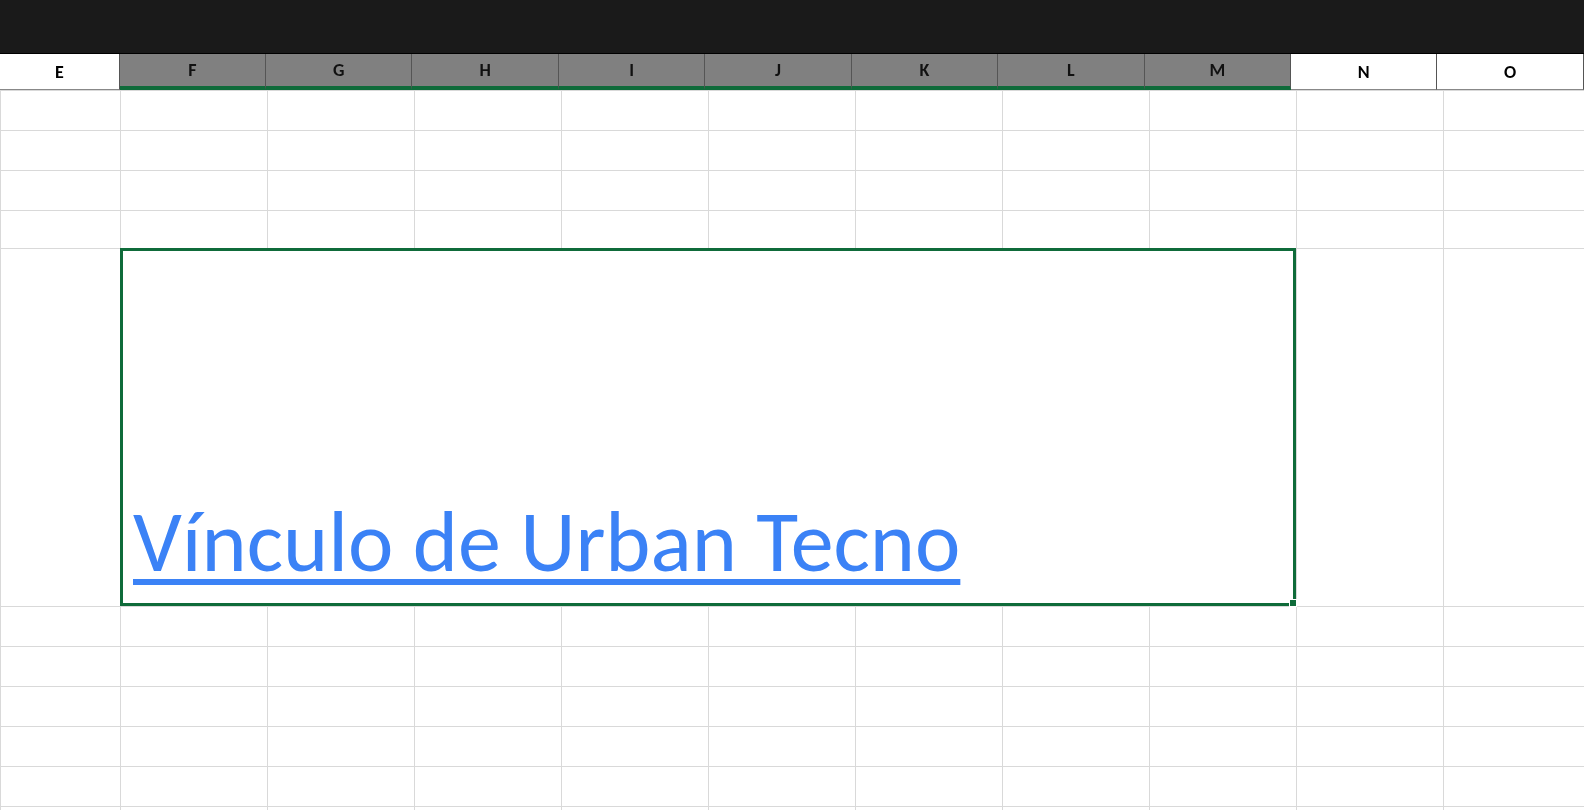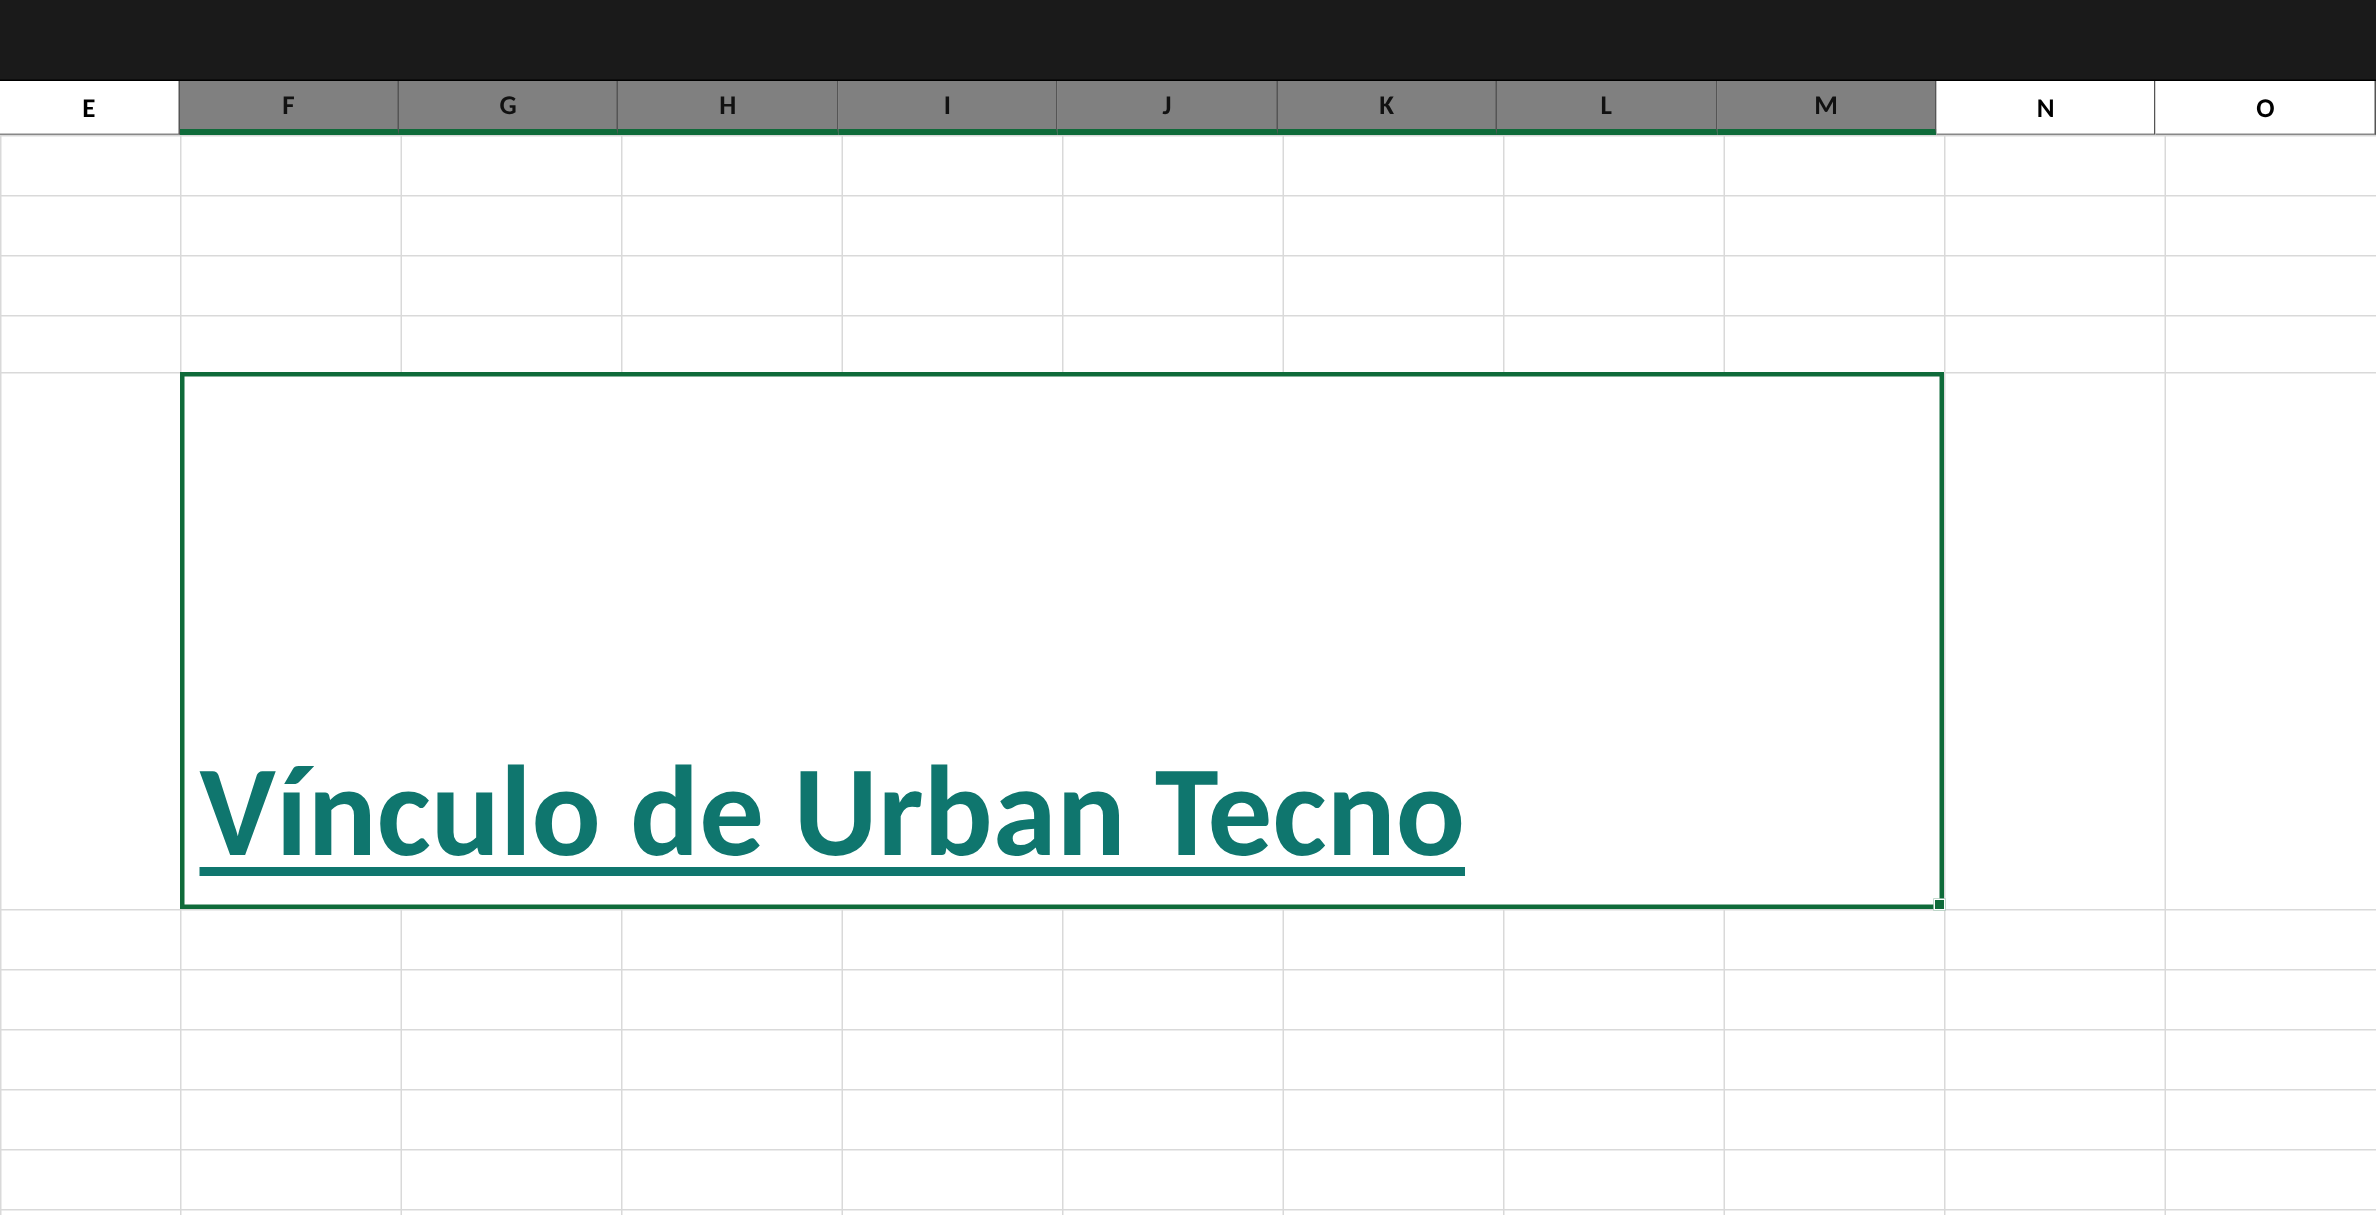--- a/index.html
+++ b/index.html
@@ -82,23 +82,23 @@
       height: 358px;
       border: 3px solid #0f6b3a;
       background: #fff;
       display: flex;
       align-items: flex-end;
       padding: 0 10px 16px 10px;
       cursor: text;
     }
     
     .hyperlink-text {
-      color: #0f766e;
+      color: #3b82f6;
       font-size: 86px;
-      font-weight: 700;
+      font-weight: 400;
       text-decoration: underline;
       text-decoration-thickness: 6px;
       text-underline-offset: 8px;
       white-space: nowrap;
       line-height: 1.05;
     }
     
     .fill-handle {
       position: absolute;
       width: 8px;

